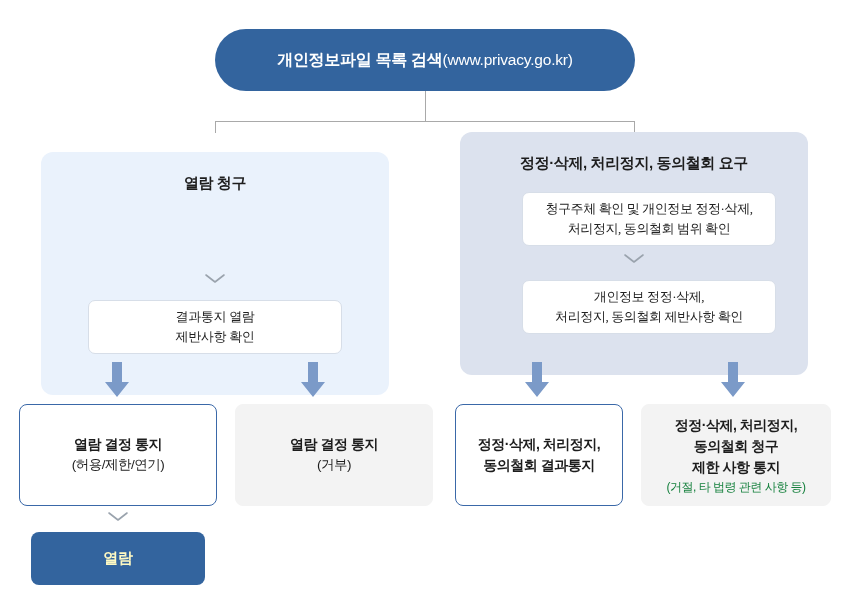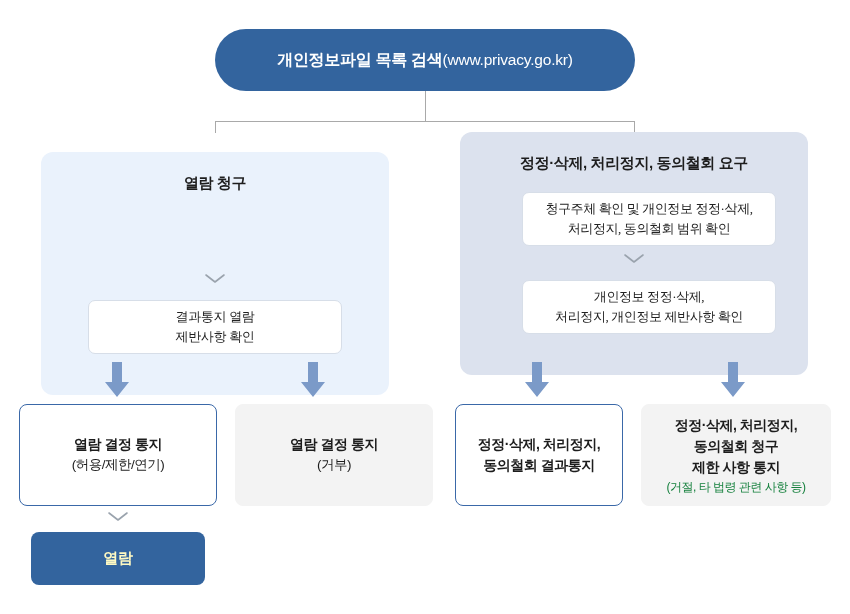--- a/index.html
+++ b/index.html
@@ -201,21 +201,21 @@
     </div>
 
     <div class="chev" style="left:163px; top:121px;">
       <svg viewBox="0 0 22 11">
           <polyline points="2,2 11,9 20,2" fill="none" stroke="#9aa3ad" stroke-width="1.6" stroke-linecap="round" stroke-linejoin="round"></polyline>
         </svg>
     </div>
 
     <div class="ibox b2">
       <span>개인정보 정정·삭제,</span>
-      <span>처리정지, 개인정보 제반사항 확인</span>
+      <span>처리정지, 동의철회 제반사항 확인</span>
     </div>
   </div>
 
   <div class="dnarrow" style="left:104px; top:362px;">
     <svg viewBox="0 0 26 36">
         <polygon points="8,0 18,0 18,20 25,20 13,35 1,20 8,20" fill="#7B9AC8"></polygon>
       </svg>
   </div>
   <div class="dnarrow" style="left:300px; top:362px;">
     <svg viewBox="0 0 26 36">

